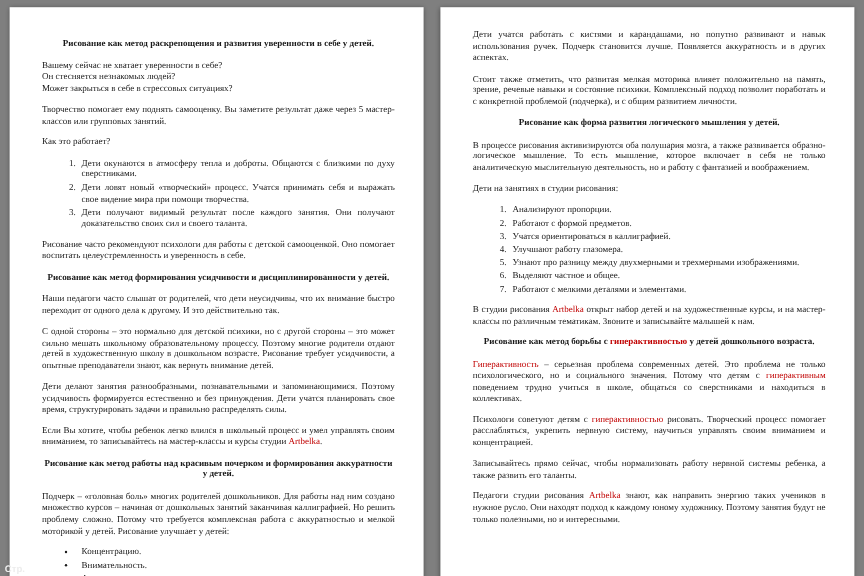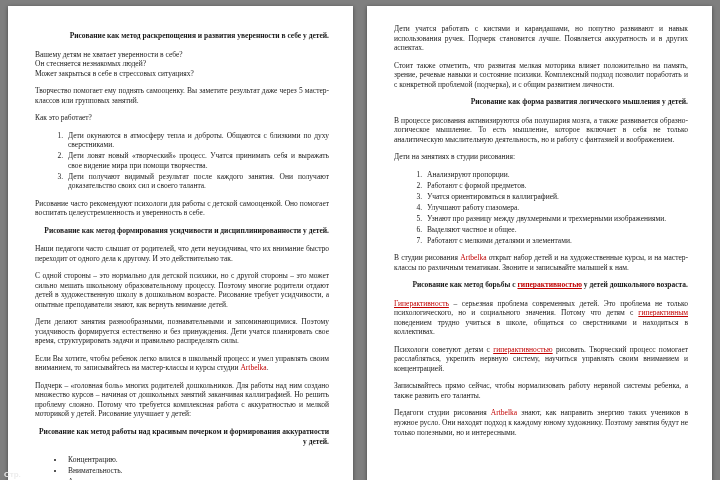--- a/index.html
+++ b/index.html
@@ -8,53 +8,53 @@
   .workspace { position:relative; width:720px; height:480px; }
   .page {
     position:absolute; top:6px; width:345px; height:560px;
     background:#ffffff; box-shadow:0 1px 4px rgba(0,0,0,0.45);
     padding:18px 24px 0 27px; color:#1a1a1a;
     font-size:7.5px; line-height:1.27; overflow:hidden;
   }
   .page.p1 { left:8px; }
   .page.p2 { left:367px; }
   .blk { margin-bottom:8px; }
-  .heading { font-weight:bold; margin-top:7px; margin-bottom:9px; text-align:right; }
+  .heading { font-weight:bold; margin-top:7px; margin-bottom:9px; text-align:center; }
   .para { text-align:justify; }
   ol.blk, ul.blk { padding-left:30px; text-align:justify; }
   li { margin-bottom:1.5px; padding-left:3px; }
   .link { color:#c00000; cursor:pointer; }
-  .red { color:#c00000; text-decoration:underline; }
+  .red { color:#c00000; }
   .status {
     position:absolute; left:4px; bottom:1px; color:#ededed;
     font-size:8px; font-family:"Liberation Sans", sans-serif;font-weight:bold;
   }
 </style>
 </head>
 <body>
 
 <div class="workspace">
   <div class="page p1">
       <div class="blk heading"><span>Рисование как метод раскрепощения и развития уверенности в себе у детей.</span></div>
-      <div class="blk para"><span>Вашему детям не хватает уверенности в себе?</span><br><span>Он стесняется незнакомых людей?</span><br><span>Может закрыться в себе в стрессовых ситуациях?</span></div>
+      <div class="blk para"><span>Вашему сейчас не хватает уверенности в себе?</span><br><span>Он стесняется незнакомых людей?</span><br><span>Может закрыться в себе в стрессовых ситуациях?</span></div>
       <div class="blk para"><span>Творчество помогает ему поднять самооценку. Вы заметите результат даже через 5 мастер-классов или групповых занятий.</span></div>
       <div class="blk para"><span>Как это работает?</span></div>
       <ol class="blk">
         <li><span>Дети окунаются в атмосферу тепла и доброты. Общаются с близкими по духу сверстниками.</span></li>
         <li><span>Дети ловят новый «творческий» процесс. Учатся принимать себя и выражать свое видение мира при помощи творчества.</span></li>
         <li><span>Дети получают видимый результат после каждого занятия. Они получают доказательство своих сил и своего таланта.</span></li>
       </ol>
       <div class="blk para"><span>Рисование часто рекомендуют психологи для работы с детской самооценкой. Оно помогает воспитать целеустремленность и уверенность в себе.</span></div>
       <div class="blk heading"><span>Рисование как метод формирования усидчивости и дисциплинированности у детей.</span></div>
       <div class="blk para"><span>Наши педагоги часто слышат от родителей, что дети неусидчивы, что их внимание быстро переходит от одного дела к другому. И это действительно так.</span></div>
       <div class="blk para"><span>С одной стороны – это нормально для детской психики, но с другой стороны – это может сильно мешать школьному образовательному процессу. Поэтому многие родители отдают детей в художественную школу в дошкольном возрасте. Рисование требует усидчивости, а опытные преподаватели знают, как вернуть внимание детей.</span></div>
       <div class="blk para"><span>Дети делают занятия разнообразными, познавательными и запоминающимися. Поэтому усидчивость формируется естественно и без принуждения. Дети учатся планировать свое время, структурировать задачи и правильно распределять силы.</span></div>
       <div class="blk para"><span>Если Вы хотите, чтобы ребенок легко влился в школьный процесс и умел управлять своим вниманием, то записывайтесь на мастер-классы и курсы студии </span><span class="link">Artbelka</span><span>.</span></div>
+      <div class="blk heading"><span>Рисование как метод работы над красивым почерком и формирования аккуратности у детей.</span></div>
       <div class="blk para"><span>Подчерк – «головная боль» многих родителей дошкольников. Для работы над ним создано множество курсов – начиная от дошкольных занятий заканчивая каллиграфией. Но решить проблему сложно. Потому что требуется комплексная работа с аккуратностью и мелкой моторикой у детей. Рисование улучшает у детей:</span></div>
-      <div class="blk heading"><span>Рисование как метод работы над красивым почерком и формирования аккуратности у детей.</span></div>
       <ul class="blk">
         <li><span>Концентрацию.</span></li>
         <li><span>Внимательность.</span></li>
         <li><span>Аккуратность.</span></li>
       </ul>
     </div>
   <div class="page p2">
       <div class="blk para"><span>Дети учатся работать с кистями и карандашами, но попутно развивают и навык использования ручек. Подчерк становится лучше. Появляется аккуратность и в других аспектах.</span></div>
       <div class="blk para"><span>Стоит также отметить, что развитая мелкая моторика влияет положительно на память, зрение, речевые навыки и состояние психики. Комплексный подход позволит поработать и с конкретной проблемой (подчерка), и с общим развитием личности.</span></div>
       <div class="blk heading"><span>Рисование как форма развития логического мышления у детей.</span></div>

